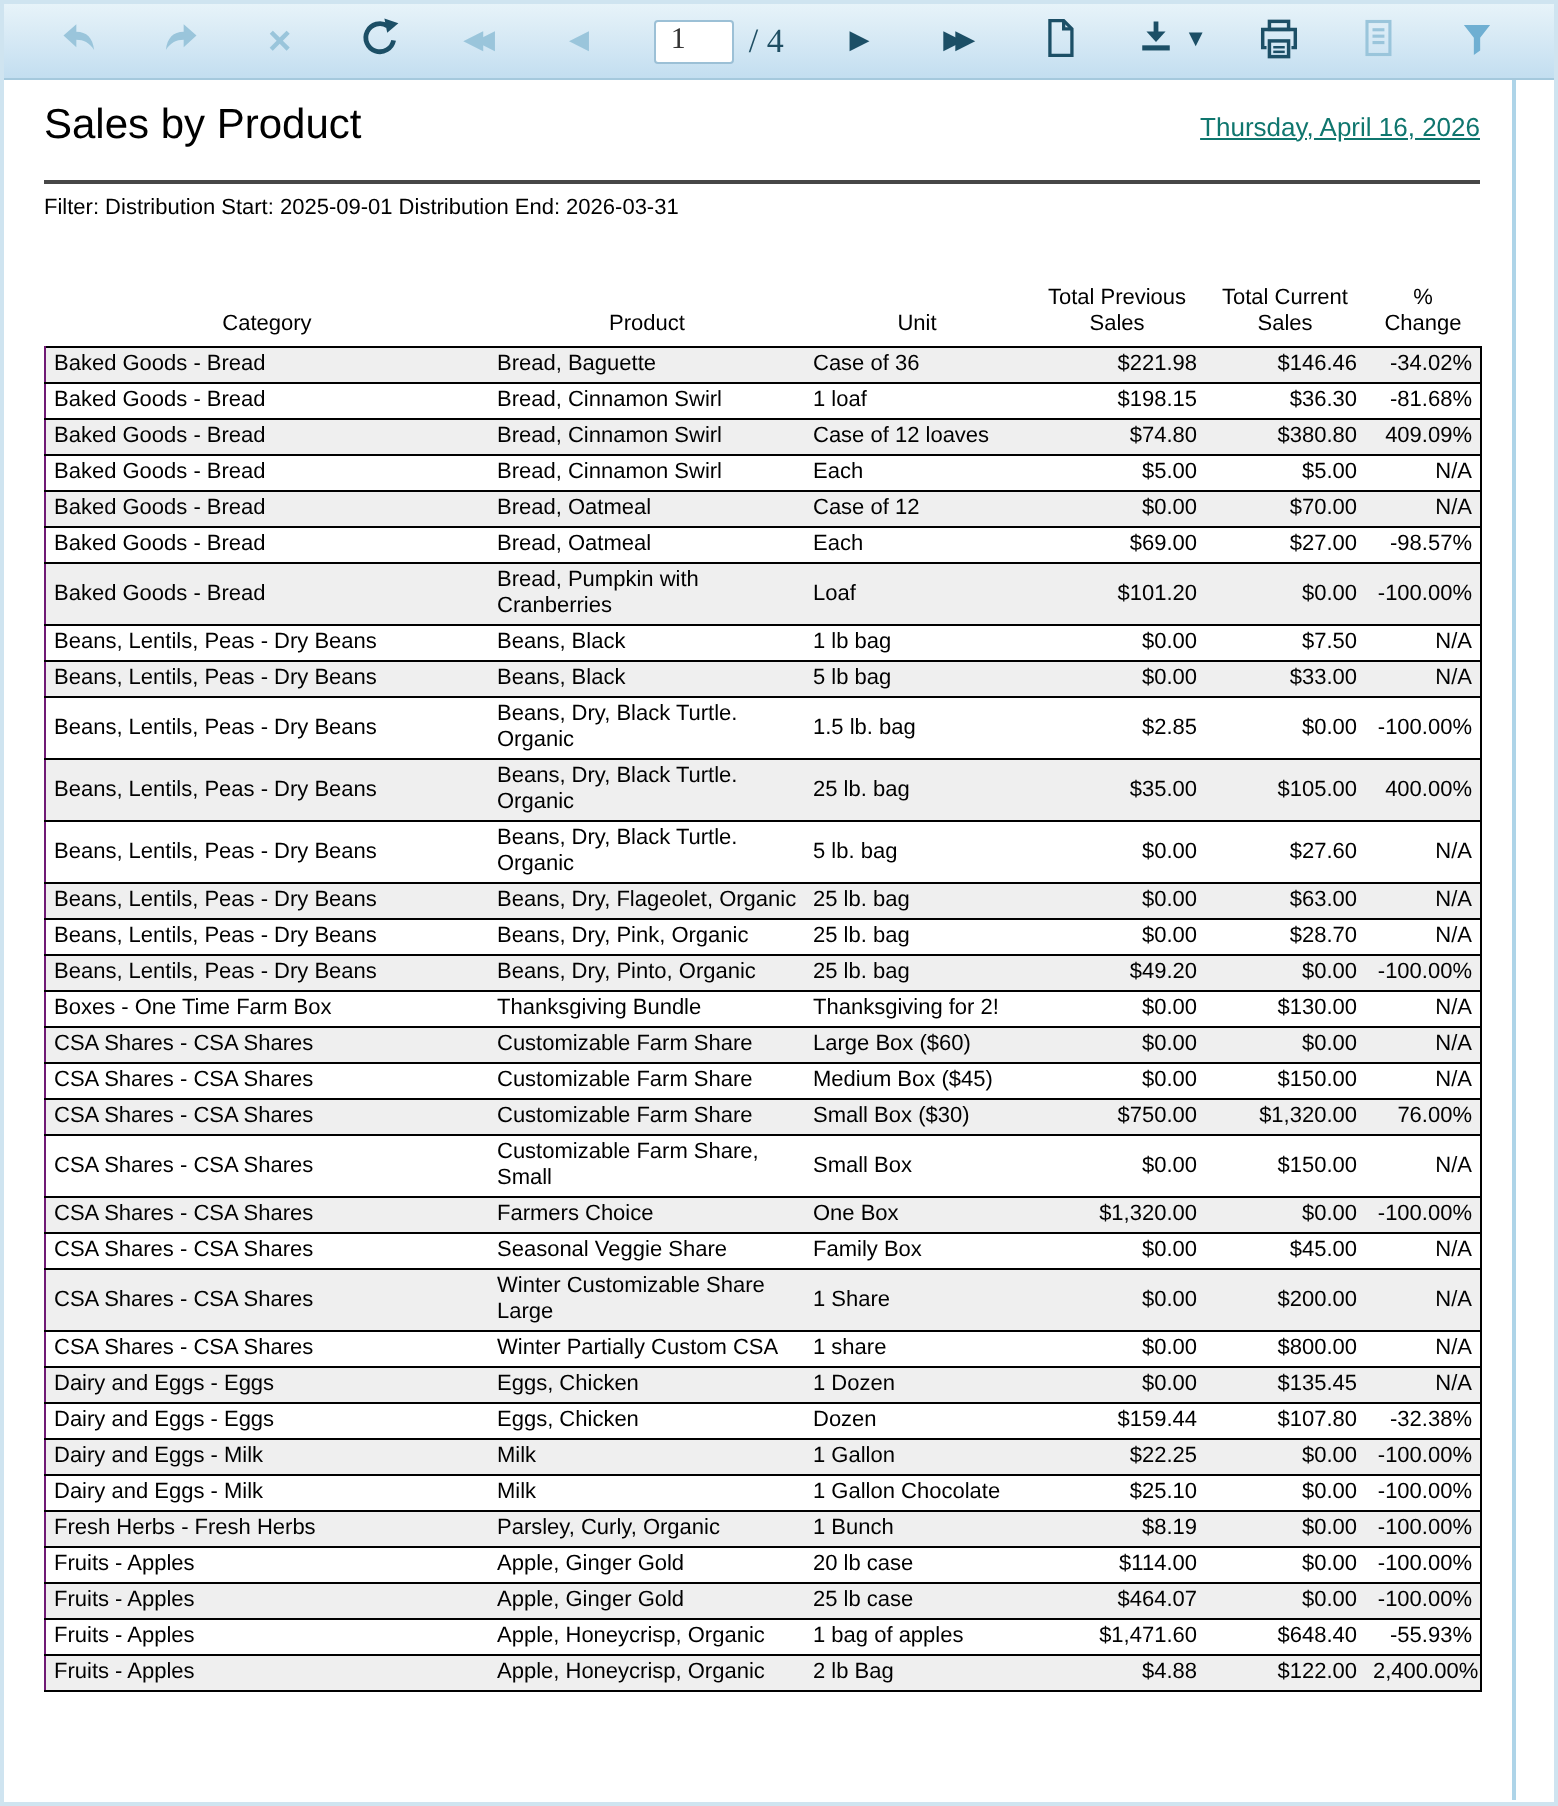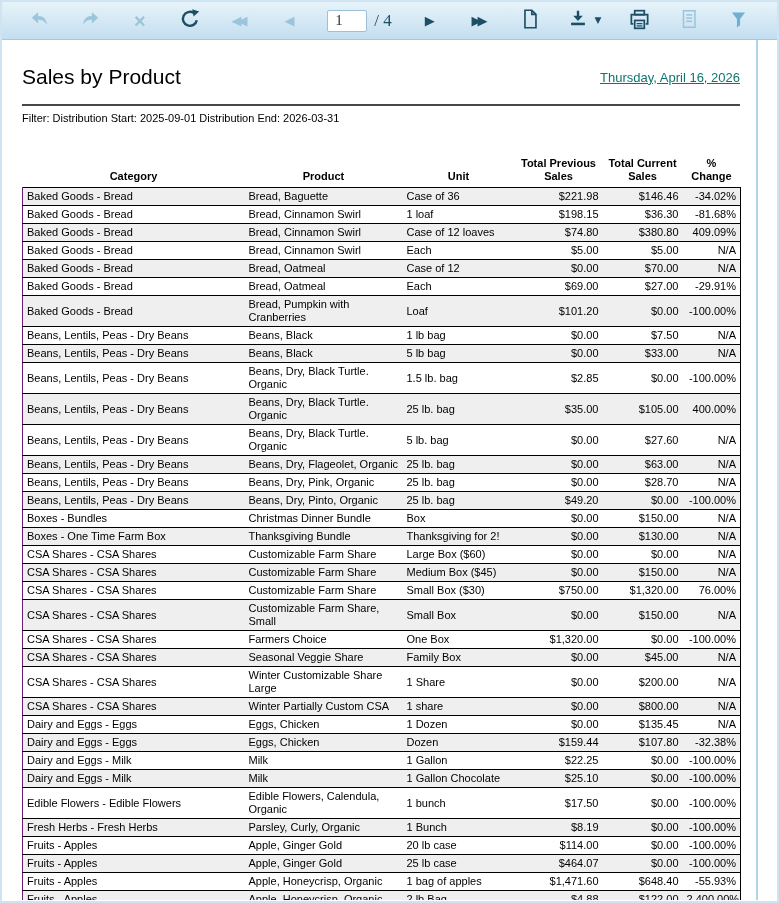--- a/index.html
+++ b/index.html
@@ -64,38 +64,38 @@
     background:#fff;
     overflow:hidden;
   }
   .page-edge {
     position:absolute; left:754px; top:0; bottom:0;
     width:2px; background:#aed4e8;
   }
   .content { width:718px; margin-left:20px; }
   .title-row {
     display:flex; justify-content:space-between; align-items:center;
-    margin-top:25px;
+    margin-top:11px;
     gap:48px;
   }
   .report-title { font-size:21px; font-weight:400; color:#000; }
   .report-date  { font-size:13px; color:#0f766e;text-decoration:underline; }
   .rule { margin-top:15px; height:2px; background:#474747; }
   .filter-line { margin-top:6px; font-size:11px; color:#000; }
 
   
   table.sales {
     margin-top:33px;
     border-collapse:collapse;
     width:718px;
     font-size:11px; color:#000;
     table-layout:fixed;
   }
   table.sales th {
-    font-weight:bold;
+    font-weight:normal;
     vertical-align:bottom;
     padding:0 4px 4px 4px;
     line-height:13px;
   }
   th.h-left  { text-align:center; }
   th.h-center{ text-align:center; }
   th.h-right { padding-right:2px; }
   table.sales td {
     border-top:1px solid #000;
     border-bottom:1px solid #000;
@@ -294,21 +294,21 @@
               <td class="c3">$0.00</td>
               <td class="c4">$70.00</td>
               <td class="c5">N/A</td>
             </tr>
             <tr>
               <td class="c0">Baked Goods - Bread</td>
               <td class="c1">Bread, Oatmeal</td>
               <td class="c2">Each</td>
               <td class="c3">$69.00</td>
               <td class="c4">$27.00</td>
-              <td class="c5">-29.91%</td>
+              <td class="c5">-98.57%</td>
             </tr>
             <tr>
               <td class="c0">Baked Goods - Bread</td>
               <td class="c1">Bread, Pumpkin with Cranberries</td>
               <td class="c2">Loaf</td>
               <td class="c3">$101.20</td>
               <td class="c4">$0.00</td>
               <td class="c5">-100.00%</td>
             </tr>
             <tr>
@@ -367,28 +367,20 @@
               <td class="c4">$28.70</td>
               <td class="c5">N/A</td>
             </tr>
             <tr>
               <td class="c0">Beans, Lentils, Peas - Dry Beans</td>
               <td class="c1">Beans, Dry, Pinto, Organic</td>
               <td class="c2">25 lb. bag</td>
               <td class="c3">$49.20</td>
               <td class="c4">$0.00</td>
               <td class="c5">-100.00%</td>
-            </tr>
-            <tr>
-              <td class="c0">Boxes - Bundles</td>
-              <td class="c1">Christmas Dinner Bundle</td>
-              <td class="c2">Box</td>
-              <td class="c3">$0.00</td>
-              <td class="c4">$150.00</td>
-              <td class="c5">N/A</td>
             </tr>
             <tr>
               <td class="c0">Boxes - One Time Farm Box</td>
               <td class="c1">Thanksgiving Bundle</td>
               <td class="c2">Thanksgiving for 2!</td>
               <td class="c3">$0.00</td>
               <td class="c4">$130.00</td>
               <td class="c5">N/A</td>
             </tr>
             <tr>
@@ -481,28 +473,20 @@
             </tr>
             <tr>
               <td class="c0">Dairy and Eggs - Milk</td>
               <td class="c1">Milk</td>
               <td class="c2">1 Gallon Chocolate</td>
               <td class="c3">$25.10</td>
               <td class="c4">$0.00</td>
               <td class="c5">-100.00%</td>
             </tr>
             <tr>
-              <td class="c0">Edible Flowers - Edible Flowers</td>
-              <td class="c1">Edible Flowers, Calendula, Organic</td>
-              <td class="c2">1 bunch</td>
-              <td class="c3">$17.50</td>
-              <td class="c4">$0.00</td>
-              <td class="c5">-100.00%</td>
-            </tr>
-            <tr>
               <td class="c0">Fresh Herbs - Fresh Herbs</td>
               <td class="c1">Parsley, Curly, Organic</td>
               <td class="c2">1 Bunch</td>
               <td class="c3">$8.19</td>
               <td class="c4">$0.00</td>
               <td class="c5">-100.00%</td>
             </tr>
             <tr>
               <td class="c0">Fruits - Apples</td>
               <td class="c1">Apple, Ginger Gold</td>

